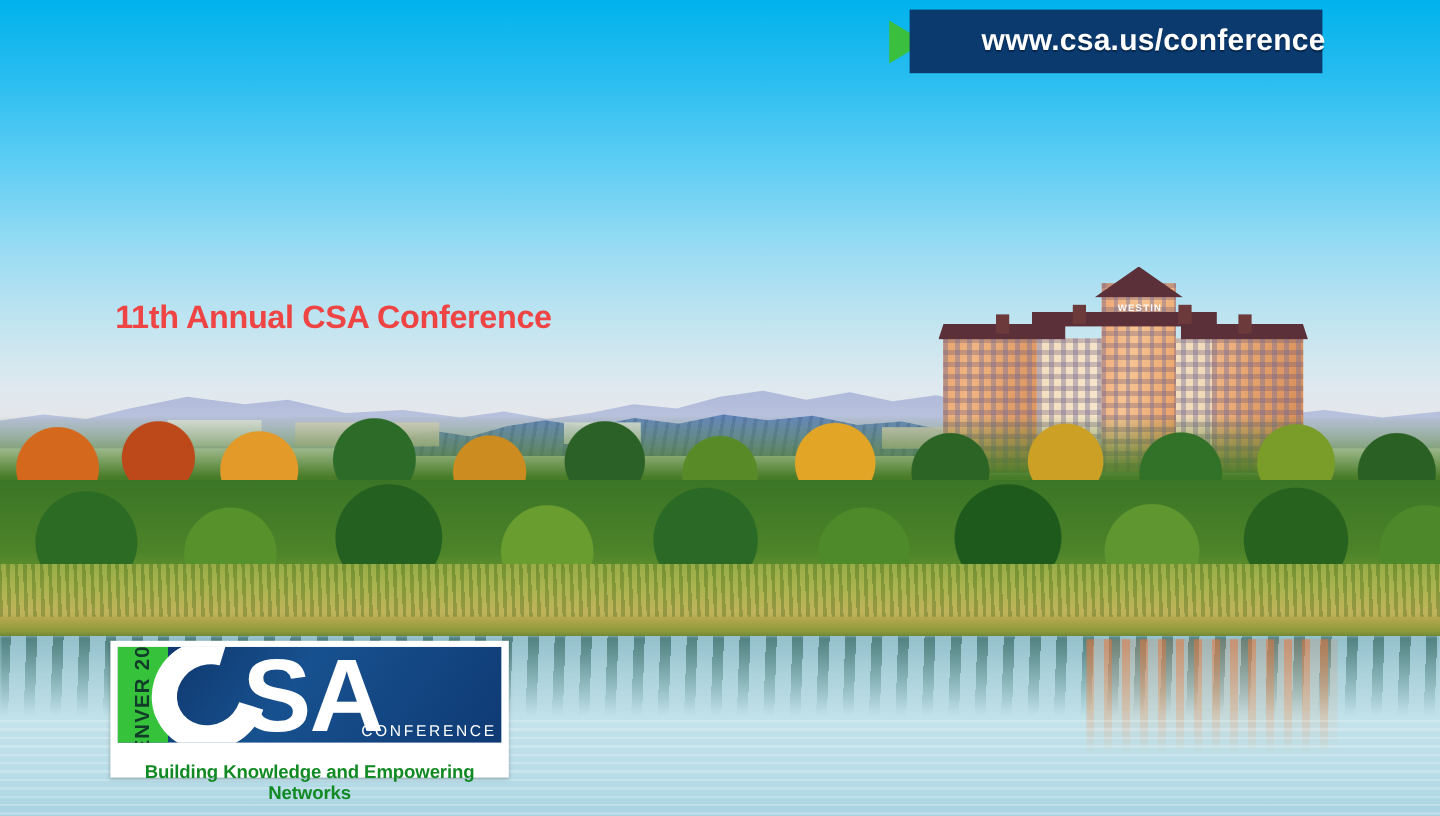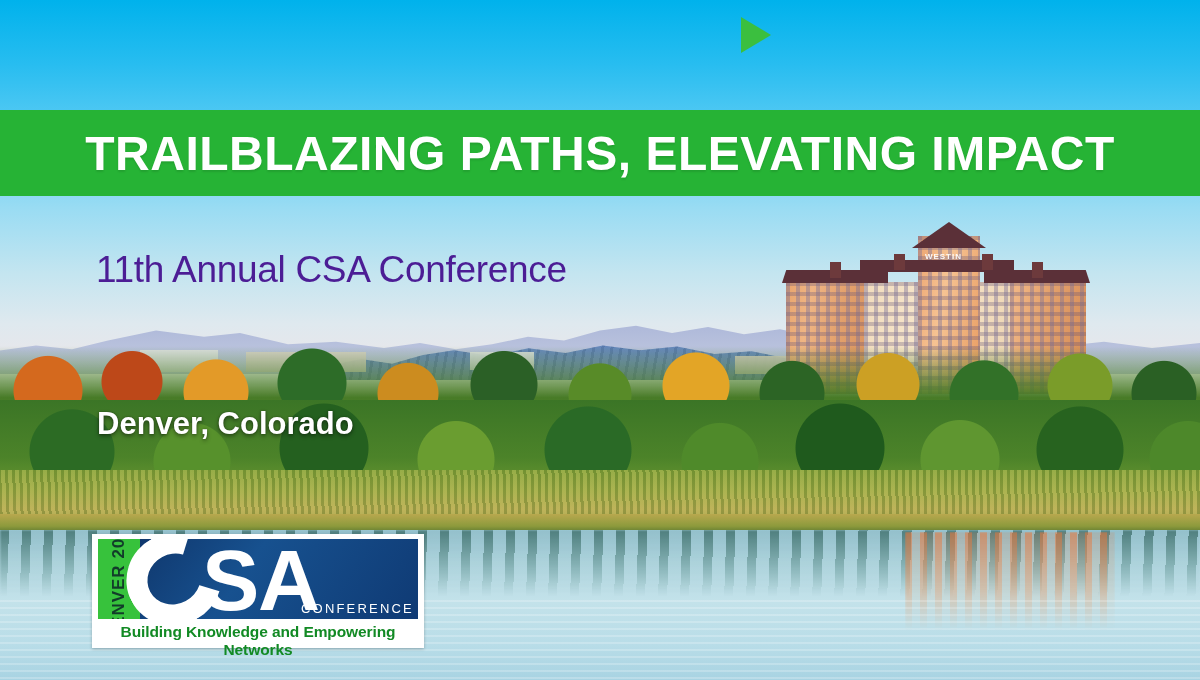--- a/index.html
+++ b/index.html
@@ -60,21 +60,21 @@
   .hr-mid{ left:74px; top:28px; width:154px; height:12px; }
   .h-gable{ position:absolute; left:126px; top:-10px; width:74px; height:26px;
           background:#5b3038; clip-path:polygon(50% 0,100% 100%,0 100%); }
   .h-chim { position:absolute; width:11px; height:16px; background:#6d3a3c; }
   .hc1{ left:44px;  top:30px; } .hc2{ left:108px; top:22px; }
   .hc3{ left:196px; top:22px; } .hc4{ left:246px; top:30px; }
   .h-win { position:absolute; inset:0;
       background:
         repeating-linear-gradient(to right, rgba(120,110,150,.42) 0 4px, rgba(0,0,0,0) 4px 10px),
         repeating-linear-gradient(to bottom, rgba(95,80,120,.30) 0 4px, rgba(0,0,0,0) 4px 10px); }
-  .h-sign { position:absolute; left:128px; top:20px; width:48px; text-align:right;
+  .h-sign { position:absolute; left:140px; top:20px; width:48px; text-align:center;
       color:#fff; font-size:8px; letter-spacing:1px; font-weight:700; opacity:.92; }
 
   
   .treeline { position:absolute; left:0; width:1200px; }
   .tl-autumn { top:346px; height:74px;
       background:
         radial-gradient(circle at 4% 60%, #d06a22 0 34px, transparent 35px),
         radial-gradient(circle at 11% 48%, #b8491c 0 30px, transparent 31px),
         radial-gradient(circle at 18% 62%, #e09a2e 0 32px, transparent 33px),
         radial-gradient(circle at 26% 50%, #2f6b2a 0 34px, transparent 35px),
@@ -143,22 +143,22 @@
       border-top:18px solid transparent; border-bottom:18px solid transparent;
       border-left:30px solid #3bbf3f; }
 
   
   .green-band { position:absolute; left:0; top:110px; width:1200px; height:86px;
       background:#26b335; display:flex; align-items:center; justify-content:center; }
   .headline { color:#fff; font-size:48px; font-weight:700; letter-spacing:.5px;
       white-space:nowrap; text-shadow:0 2px 2px rgba(0,0,0,.10); }
 
   
-  .subtitle { position:absolute; left:96px; top:249px; color:#4c1d95;
-      font-size:37px; font-weight:400; letter-spacing:-.3px; white-space:nowrap; }
+  .subtitle { position:absolute; left:96px; top:249px; color:#ef4444;
+      font-size:27px; font-weight:700; letter-spacing:-.3px; white-space:nowrap; }
   .where { position:absolute; left:97px; top:404px; color:#fff;
       font-size:31px; font-weight:700; line-height:1.32; white-space:nowrap;
       text-shadow:0 2px 4px rgba(0,0,0,.45), 0 0 2px rgba(0,0,0,.35); }
 
   
   .logo { position:absolute; left:92px; top:534px; width:332px; height:114px;
       background:#fff; padding:5px 6px 0 6px; box-shadow:0 1px 3px rgba(0,0,0,.25); }
   .logo-top { position:relative; width:320px; height:80px; overflow:hidden; }
   .logo-blue { position:absolute; inset:0;
       background:linear-gradient(125deg,#0d2f62 0%, #17518f 45%, #0f3a74 100%); }
@@ -170,21 +170,21 @@
   .logo-c { left:28px; top:-6px; width:96px; height:92px;
       border:21px solid #fff; border-radius:50%;
       border-right-color:transparent; transform:rotate(-28deg); }
   .logo-s { left:104px; top:2px; font-size:86px; font-weight:700; color:#fff;
       line-height:.92; font-family:"Liberation Sans", sans-serif; }
   .logo-a { left:160px; top:2px; font-size:86px; font-weight:700; color:#fff;
       line-height:.92; }
   .logo-conf { position:absolute; right:4px; bottom:3px; color:#fff;
       font-size:13px; font-weight:400; letter-spacing:2.2px; }
   .logo-tag { width:320px; text-align:center; color:#128a24;
-      font-size:15.5px; font-weight:700; padding-top:4px; letter-spacing:-.1px; }
+      font-size:15.5px; font-weight:700; padding-top:16px; letter-spacing:-.1px; }
 </style>
 </head>
 <body>
 
 <div class="banner">
 
   <div class="photo">
     <div class="sky"></div>
     <div class="mtn-far"></div>
     <div class="mtn-near"></div>
@@ -223,29 +223,28 @@
     <div class="meadow"></div>
     <div class="shore"></div>
 
     <div class="lake"></div>
     <div class="refl refl-trees"></div>
     <div class="refl refl-hotel"></div>
     <div class="ripples"></div>
   </div>
 
   <div class="url-arrow"></div>
-
-  <div class="green-band">
-    <span class="headline">TRAILBLAZING PATHS, ELEVATING IMPACT</span>
-  </div>
+  <div class="url-box">
+    <span class="url-text">www.csa.us/conference</span>
+  </div>
+
 
   <div class="subtitle">11th Annual CSA Conference</div>
 
   <div class="where">
-    <div>Denver, Colorado</div>
   </div>
 
   <div class="logo">
     <div class="logo-top">
       <div class="logo-blue"></div>
       <div class="logo-green">
         <span class="logo-green-txt">
           <span>DENVER</span>
           <span>2026</span>
         </span>

